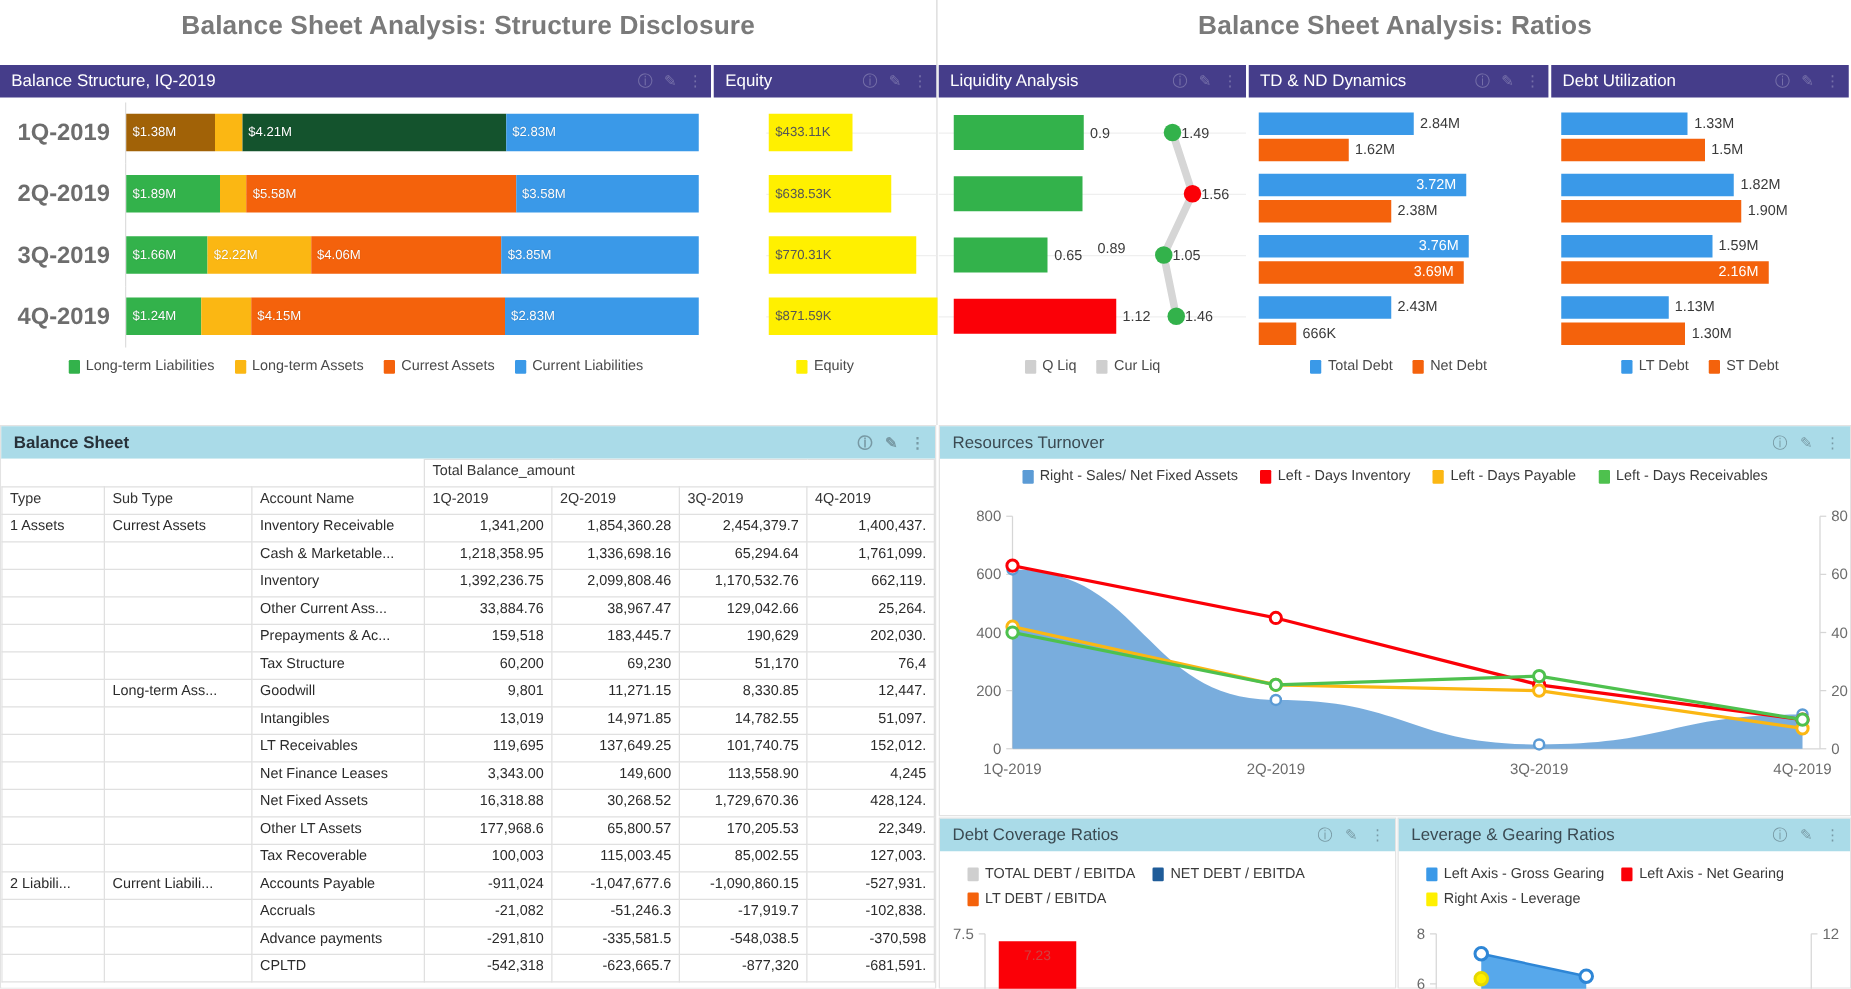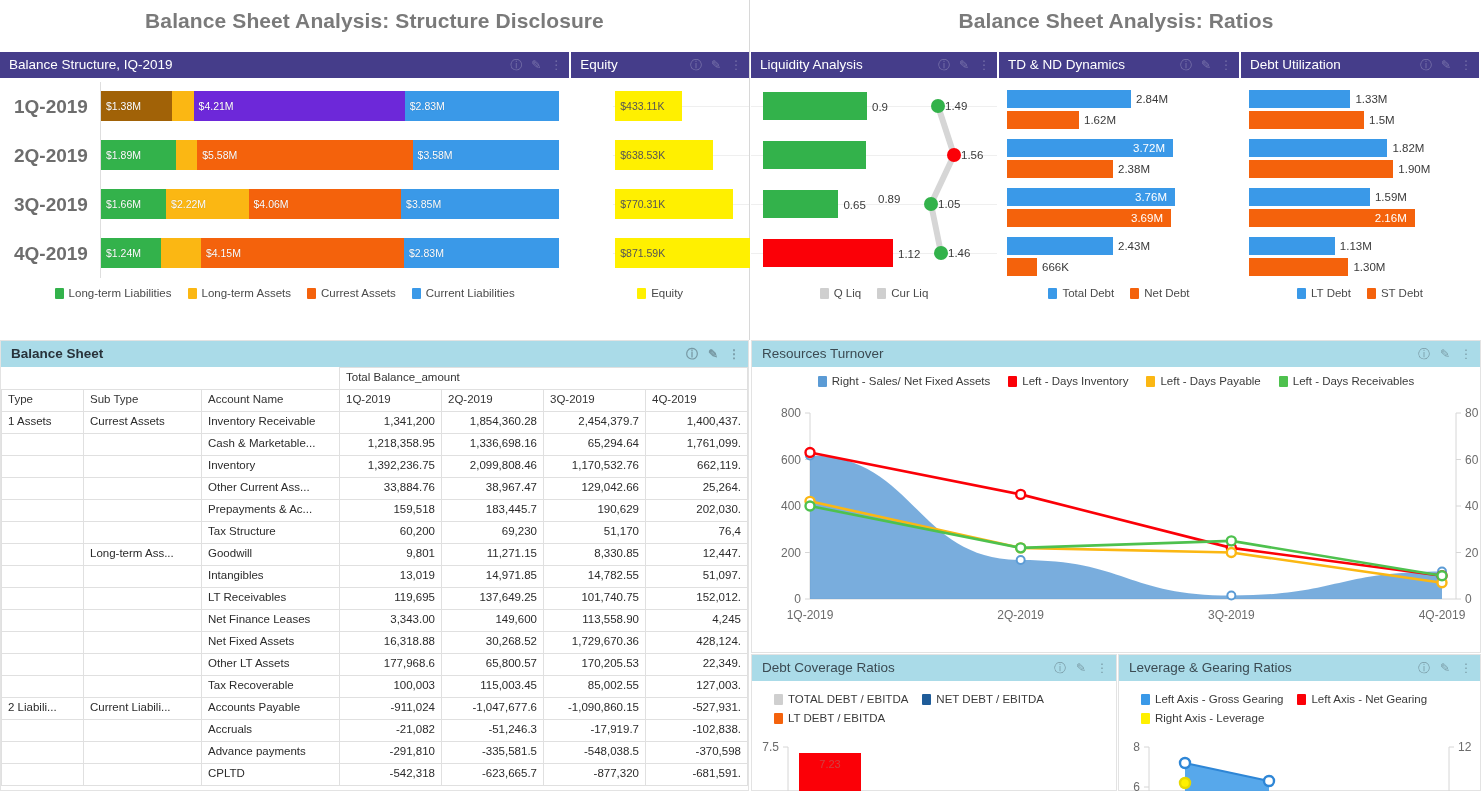--- a/index.html
+++ b/index.html
@@ -179,21 +179,21 @@
           <div class="bs-rows" id="bs-rows">
               <div class="bs-row">
                 <div class="bs-cat">1Q-2019</div>
                 <div class="bs-track">
                   <div class="gridline" style="top: 24px;"></div>
                   <div class="stack" style="width: 100%;">
                     <div class="seg" style="width: 15.5%; background: #a16207;">
                       <span>$1.38M</span>
                     </div>
                     <div class="seg" style="width: 4.7%; background: rgb(251, 183, 19);"></div>
-                    <div class="seg" style="width: 46.1%; background: #6d28d9;">
+                    <div class="seg" style="width: 46.1%; background: #14532d;">
                       <span>$4.21M</span>
                     </div>
                     <div class="seg" style="width: 33.7%; background: rgb(58, 153, 232);">
                       <span>$2.83M</span>
                     </div>
                   </div>
                 </div>
               </div>
               <div class="bs-row">
                 <div class="bs-cat">2Q-2019</div>

